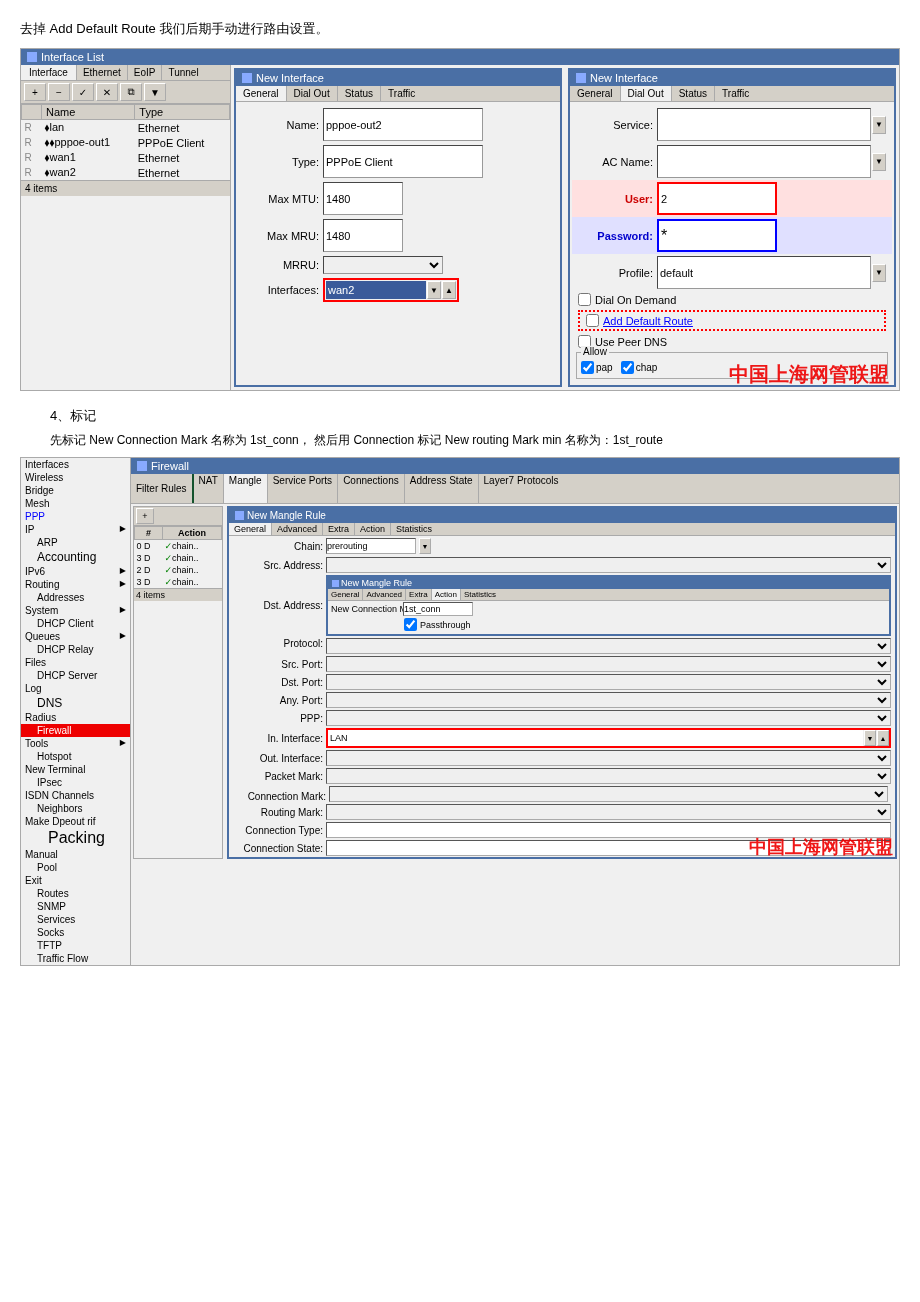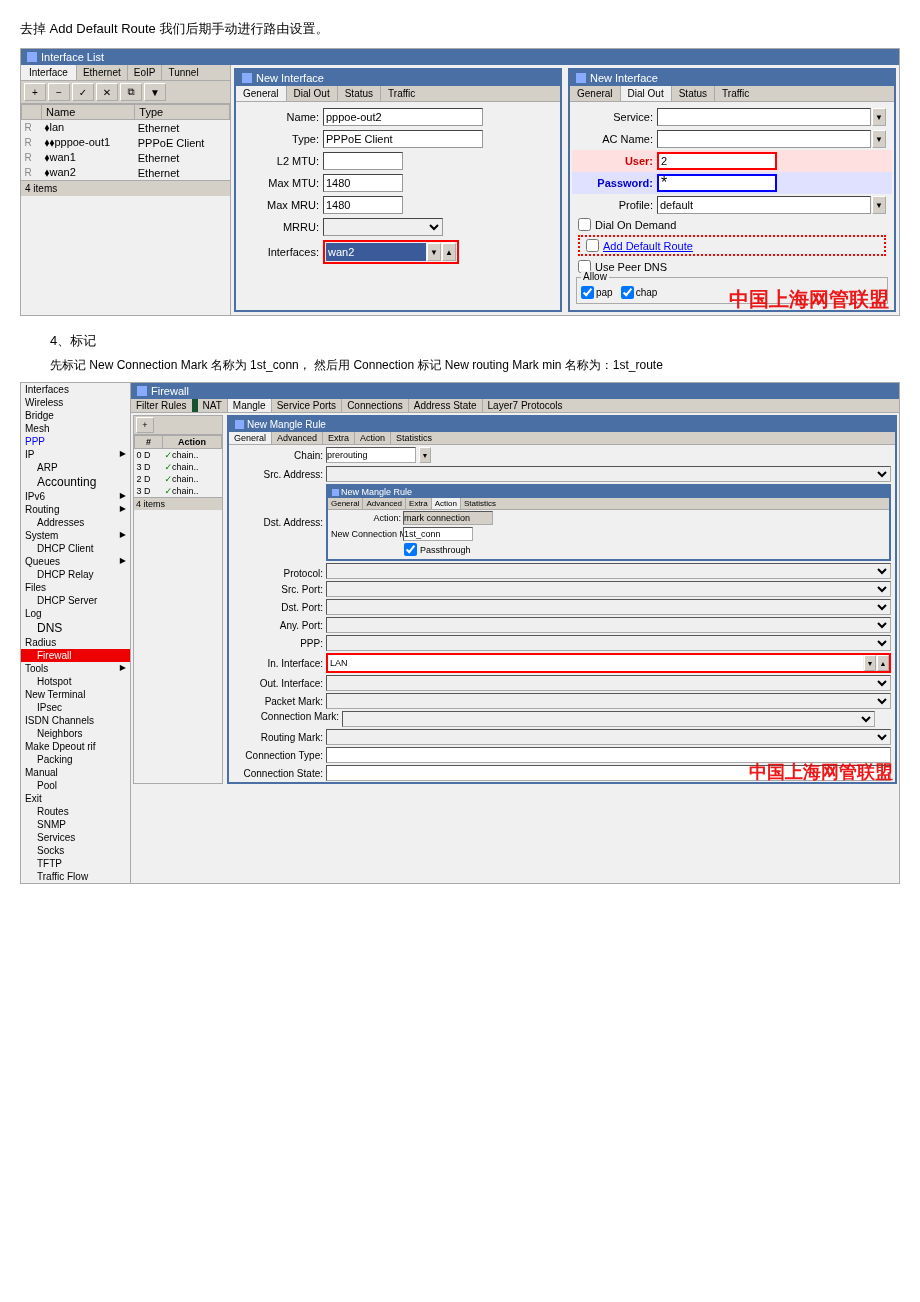--- a/index.html
+++ b/index.html
@@ -17,21 +17,21 @@
       padding: 2px 6px;
       gap: 4px;
     }
     .form-label {
       width: 75px;
       text-align: right;
       font-size: 11px;
       color: #000;
     }
     .form-input {
-      height: 18px;
+      height: 33px;
       font-size: 11px;
       border: 1px inset #999;
       background: #fff;
       padding: 0 2px;
     }
     .form-input-sm { width: 80px; }
     .form-input-md { width: 120px; }
     .form-input-lg { width: 160px; }
     .form-select {
       height: 18px;
@@ -121,24 +121,20 @@
       <div style="padding:4px 2px;">
         <div class="form-row">
           <span class="form-label">Name:</span>
           <input class="form-input form-input-lg" value="pppoe-out2" style="">
         </div>
         <div class="form-row">
           <span class="form-label">Type:</span>
           <input class="form-input form-input-lg" value="PPPoE Client" style="">
         </div>
         <div class="form-row">
-          <span class="form-label">L2 MTU:</span>
-          <input class="form-input form-input-sm" value="" style="">
-        </div>
-        <div class="form-row">
           <span class="form-label">Max MTU:</span>
           <input class="form-input form-input-sm" value="1480" style="">
         </div>
         <div class="form-row">
           <span class="form-label">Max MRU:</span>
           <input class="form-input form-input-sm" value="1480" style="">
         </div>
         <div class="form-row">
           <span class="form-label">MRRU:</span>
           <select class="form-select" style="width:120px;"></select>
@@ -279,21 +275,21 @@
     <div style="padding:1px 4px;font-size:10px;cursor:pointer;display:flex;justify-content:space-between;">
       <span>Tools</span>
         <span style="font-size:8px;">▶</span>
     </div>
     <div style="padding:1px 16px;font-size:10px;cursor:pointer;">Hotspot</div>
     <div style="padding:1px 4px;font-size:10px;cursor:pointer;">New Terminal</div>
     <div style="padding:1px 16px;font-size:10px;cursor:pointer;">IPsec</div>
     <div style="padding:1px 4px;font-size:10px;cursor:pointer;">ISDN Channels</div>
     <div style="padding:1px 16px;font-size:10px;cursor:pointer;">Neighbors</div>
     <div style="padding:1px 4px;font-size:10px;cursor:pointer;">Make Dpeout rif</div>
-    <div style="padding:1px 16px;font-size:10px;cursor:pointer;">Packing</div>
+    <div style="padding:1px 16px;font-size:16px;cursor:pointer;margin-left:11px;">Packing</div>
     <div style="padding:1px 4px;font-size:10px;cursor:pointer;display:flex;justify-content:space-between;">
       <span>Manual</span>
     </div>
     <div style="padding:1px 16px;font-size:10px;cursor:pointer;">Pool</div>
     <div style="padding:1px 4px;font-size:10px;cursor:pointer;">Exit</div>
     <div style="padding:1px 16px;font-size:10px;cursor:pointer;">Routes</div>
     <div style="padding:1px 16px;font-size:10px;cursor:pointer;">SNMP</div>
     <div style="padding:1px 16px;font-size:10px;cursor:pointer;">Services</div>
     <div style="padding:1px 16px;font-size:10px;cursor:pointer;">Socks</div>
     <div style="padding:1px 16px;font-size:10px;cursor:pointer;">TFTP</div>
@@ -301,21 +297,21 @@
   </div>
 
   <div style="flex:1;display:flex;flex-direction:column;">
 
     <div style="background:#4a6fa5;color:#fff;padding:2px 6px;font-size:11px;display:flex;align-items:center;gap:4px;">
       <span style="width:10px;height:10px;background:#8af;display:inline-block;"></span>
       <span>Firewall</span>
     </div>
 
     <div style="display:flex;background:#d4d0c8;border-bottom:1px solid #aaa;font-size:10px;flex-wrap:wrap;">
-      <div style="padding:1px 5px;border-right:6px solid #14532d;cursor:pointer;">Filter Rules</div>
+      <div style="padding:9px 5px;border-right:2px solid #14532d;cursor:pointer;">Filter Rules</div>
       <div style="padding:1px 5px;border-right:1px solid #aaa;cursor:pointer;">NAT</div>
       <div style="padding:1px 5px;border-right:1px solid #aaa;cursor:pointer;background:#f0f0f0;">Mangle</div>
       <div style="padding:1px 5px;border-right:1px solid #aaa;cursor:pointer;">Service Ports</div>
       <div style="padding:1px 5px;border-right:1px solid #aaa;cursor:pointer;">Connections</div>
       <div style="padding:1px 5px;border-right:1px solid #aaa;cursor:pointer;">Address State</div>
       <div style="padding:1px 5px;cursor:pointer;">Layer7 Protocols</div>
     </div>
 
     <div style="display:flex;gap:4px;padding:2px;">
 
@@ -388,35 +384,31 @@
                   <span>New Mangle Rule</span>
                 </div>
                 <div style="display:flex;background:#d4d0c8;border-bottom:1px solid #aaa;font-size:8px;">
                   <div style="padding:1px 3px;border-right:1px solid #aaa;cursor:pointer;">General</div>
                   <div style="padding:1px 3px;border-right:1px solid #aaa;cursor:pointer;">Advanced</div>
                   <div style="padding:1px 3px;border-right:1px solid #aaa;cursor:pointer;">Extra</div>
                   <div style="padding:1px 3px;border-right:1px solid #aaa;background:#f0f0f0;cursor:pointer;">Action</div>
                   <div style="padding:1px 3px;cursor:pointer;">Statistics</div>
                 </div>
                 <div style="display:flex;align-items:center;padding:1px 3px;gap:2px;">
-                  <span style="width:70px;text-align:right;font-size:9px;">Action:</span>
-                  <input type="text" value="mark connection" style="height: 14px; font-size: 9px; border: 1px inset rgb(170, 170, 170); width: 90px; background: rgb(212, 208, 200);">
-                </div>
-                <div style="display:flex;align-items:center;padding:1px 3px;gap:2px;">
                   <span style="width:70px;text-align:right;font-size:9px;white-space:nowrap;">New Connection Mark:</span>
                   <input type="text" value="1st_conn" style="height: 14px; font-size: 9px; border: 1px inset rgb(170, 170, 170); width: 70px;">
                 </div>
                 <div style="display:flex;align-items:center;padding:1px 3px 3px;gap:3px;font-size:9px;">
                   <span style="width:70px;"></span>
                   <input type="checkbox" checked="" style="">
                   <label>Passthrough</label>
                 </div>
               </div>
             </div>
-            <div style="display:flex;align-items:flex-end;padding:1px 4px;gap:3px;font-size:10px;">
+            <div style="display:flex;align-items:flex-start;padding:1px 4px;gap:3px;font-size:10px;">
               <span style="width:90px;text-align:right;">Protocol:</span>
               <select style="height:16px;font-size:9px;border:1px inset #aaa;flex:1;"></select>
             </div>
             <div style="display:flex;align-items:center;padding:1px 4px;gap:3px;font-size:10px;">
               <span style="width:90px;text-align:right;">Src. Port:</span>
               <select style="height:16px;font-size:9px;border:1px inset #aaa;flex:1;"></select>
             </div>
             <div style="display:flex;align-items:center;padding:1px 4px;gap:3px;font-size:10px;">
               <span style="width:90px;text-align:right;">Dst. Port:</span>
               <select style="height:16px;font-size:9px;border:1px inset #aaa;flex:1;"></select>
@@ -438,21 +430,21 @@
               </div>
             </div>
             <div style="display:flex;align-items:center;padding:1px 4px;gap:3px;font-size:10px;">
               <span style="width:90px;text-align:right;">Out. Interface:</span>
               <select style="height:16px;font-size:9px;border:1px inset #aaa;flex:1;"></select>
             </div>
             <div style="display:flex;align-items:center;padding:1px 4px;gap:3px;font-size:10px;">
               <span style="width:90px;text-align:right;">Packet Mark:</span>
               <select style="height:16px;font-size:9px;border:1px inset #aaa;flex:1;"></select>
             </div>
-            <div style="display:flex;align-items:flex-start;padding:1px 20px;gap:3px;font-size:10px;">
+            <div style="display:flex;align-items:flex-end;padding:1px 7px;gap:3px;font-size:10px;">
               <span style="width:90px;text-align:right;">Connection Mark:</span>
               <select style="height:16px;font-size:9px;border:1px inset #aaa;flex:1;"></select>
             </div>
             <div style="display:flex;align-items:center;padding:1px 4px;gap:3px;font-size:10px;">
               <span style="width:90px;text-align:right;">Routing Mark:</span>
               <select style="height:16px;font-size:9px;border:1px inset #aaa;flex:1;"></select>
             </div>
             <div style="display:flex;align-items:center;padding:1px 4px;gap:3px;font-size:10px;">
               <span style="width:90px;text-align:right;">Connection Type:</span>
               <input type="text" value="" style="height: 16px; font-size: 9px; border: 1px inset rgb(170, 170, 170); flex: 1 1 0%;">

